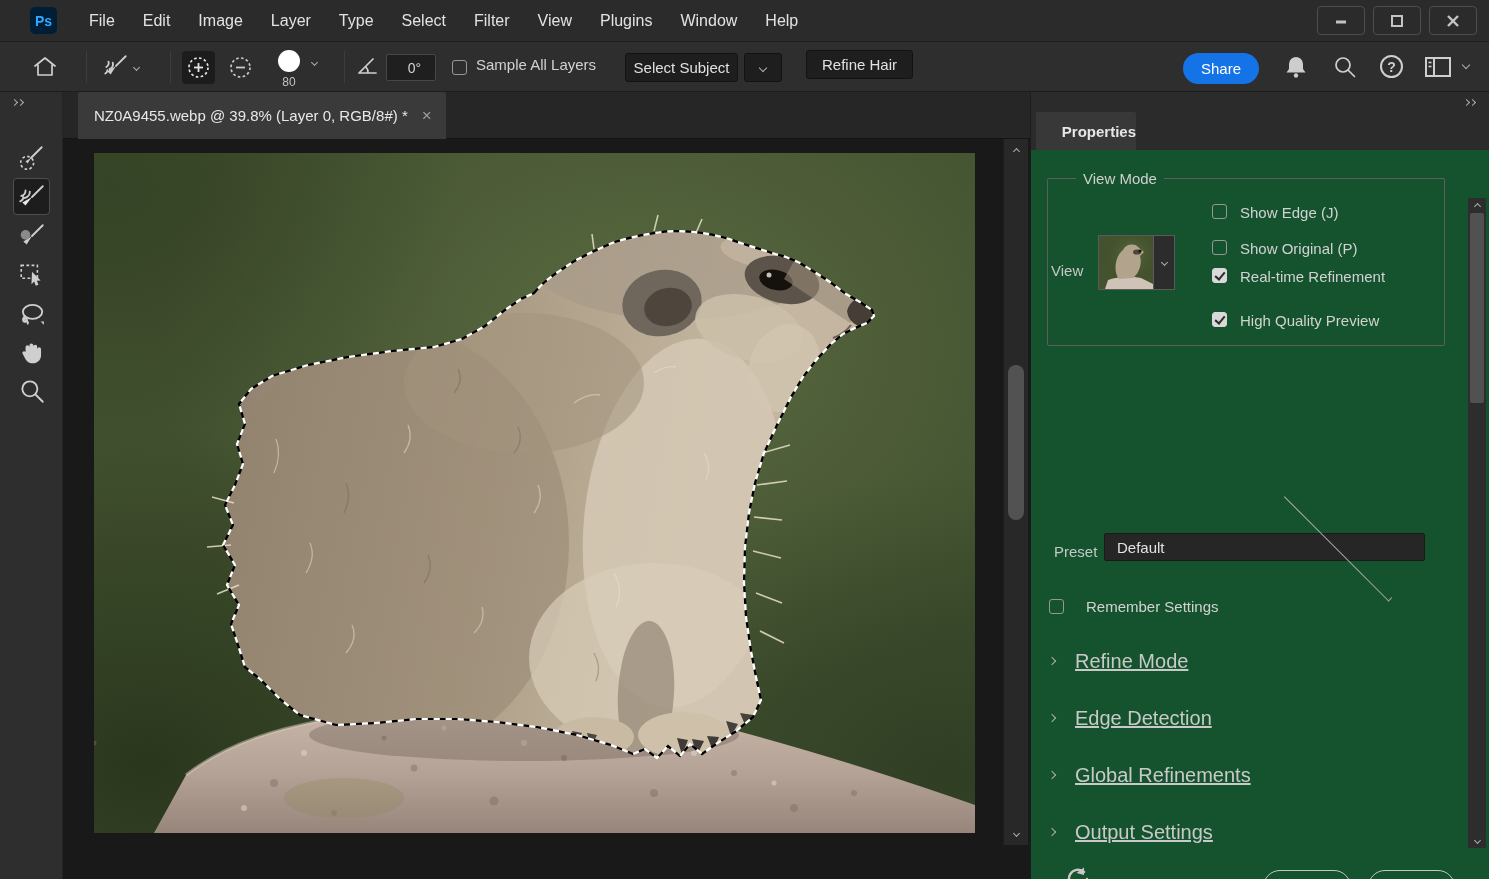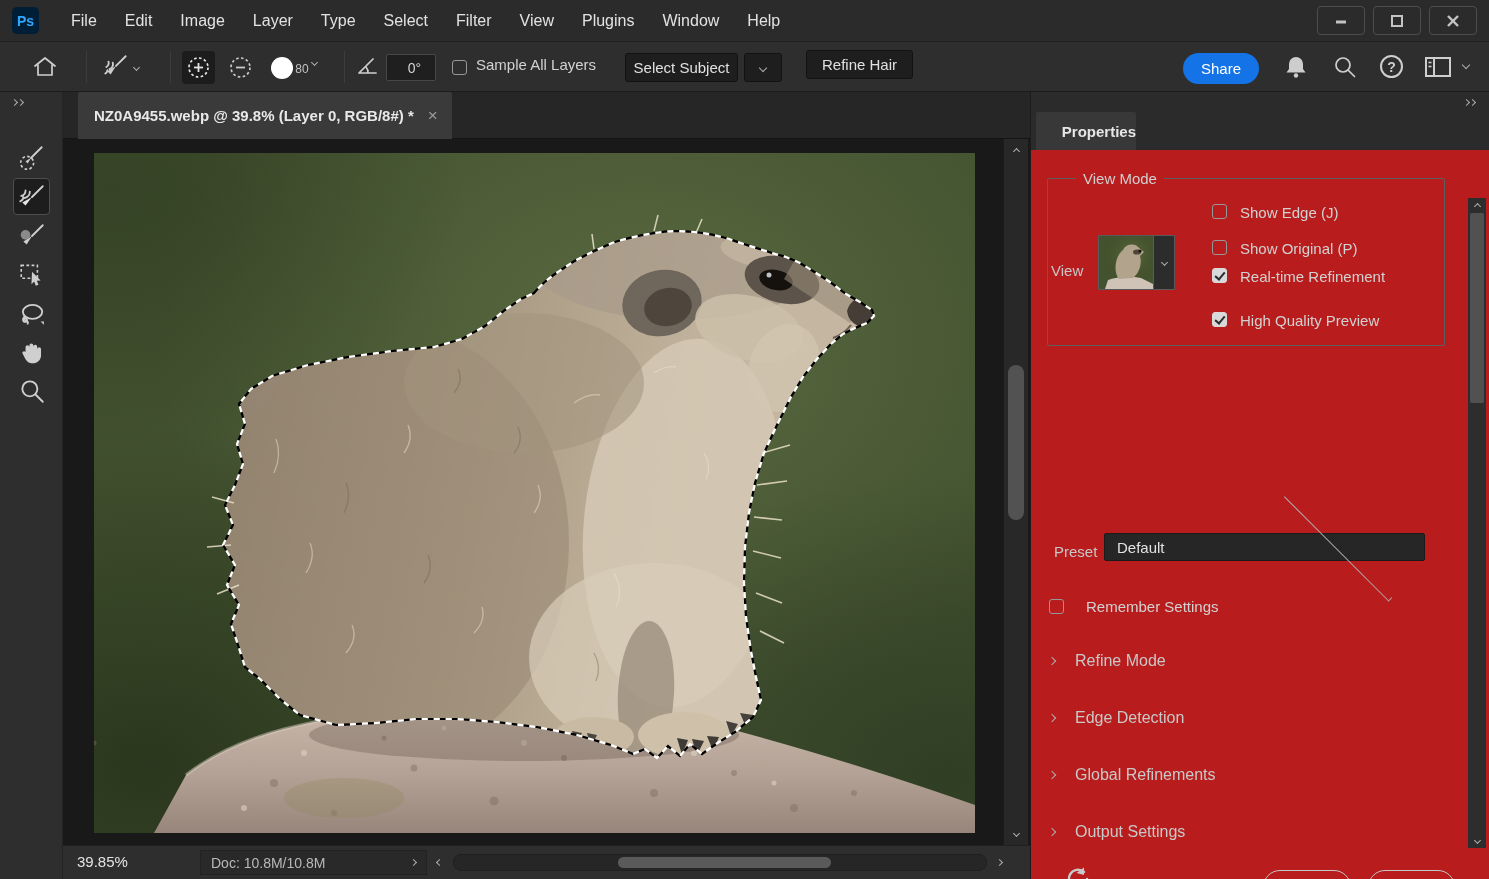--- a/index.html
+++ b/index.html
@@ -13,21 +13,21 @@
   .chev.down  { transform:rotate(45deg); }
   .chev.up    { transform:rotate(-135deg); }
   .chev.right { transform:rotate(-45deg); }
   .chev.left  { transform:rotate(135deg); }
   .chev.sm { width:6px; height:6px; border-width:1.5px; }
   .chev.xs { width:5px; height:5px; border-width:1.5px; }
 
   
   .titlebar { position:absolute; left:0; top:0; width:1489px; height:42px;
               background:#2b2b2b; border-bottom:1px solid #1f1f1f; display:flex; align-items:center; }
-  .ps-logo { width:27px; height:27px; margin-left:12px; border-radius:5px; background:#001e36;
+  .ps-logo { width:27px; height:27px; margin-left:30px; border-radius:5px; background:#001e36;
              color:#31a8ff; font-size:14px; font-weight:bold; display:flex; align-items:center;
              justify-content:center; }
   .menus { display:flex; margin-left:18px; }
   .menu-item { padding:0 14px; font-size:16px; color:#e2e2e2; line-height:42px; cursor:default; }
   .win-controls { position:absolute; right:12px; top:6px; display:flex; gap:8px; }
   .win-btn { width:48px; height:29px; border:1px solid #4d4d4d; border-radius:4px; background:transparent;
              display:flex; align-items:center; justify-content:center; }
 
   
   .optionsbar { position:absolute; left:0; top:42px; width:1489px; height:50px; background:#2e2e2e;
@@ -55,21 +55,21 @@
   .tool { position:absolute; left:13px; width:37px; height:37px; display:flex; align-items:center;
           justify-content:center; border-radius:4px; }
   .tool.active { background:#1d1d1d; border:1px solid #4e4e4e; }
 
   
   .docarea { position:absolute; left:63px; top:92px; width:967px; bottom:0; background:#191919; }
   .tabbar { position:absolute; left:0; top:0; width:967px; height:47px; background:#262626;
             border-bottom:1px solid #151515; }
   .tab { position:absolute; left:15px; top:0; height:47px; background:#3a3a3a; display:flex;
          align-items:center; padding:0 14px 0 16px; border-radius:2px 2px 0 0; }
-  .tab-title { font-size:15px; font-weight:bold; color:#e8e8e8; white-space:nowrap; }
+  .tab-title { font-size:15px; font-weight:normal; color:#e8e8e8; white-space:nowrap; }
   .tab-close { margin-left:14px; color:#9d9d9d; font-size:17px; line-height:1; }
   .pasteboard { position:absolute; left:0; top:47px; width:940px; bottom:34px; background:#191919; }
   .canvas-img { position:absolute; left:31px; top:14px; width:881px; height:680px; display:block; }
 
   
   .vscroll { position:absolute; right:2px; top:47px; width:25px; bottom:34px; background:#282828;
              border-left:1px solid #1d1d1d; }
   .vthumb { position:absolute; left:4px; width:16px; border-radius:8px; background:#525252; }
   .scroll-arrow { position:absolute; display:flex; align-items:center; justify-content:center;
                   width:100%; height:16px; }
@@ -85,21 +85,21 @@
   .hs-arrow { position:absolute; top:8px; width:16px; height:17px; display:flex; align-items:center;
               justify-content:center; }
 
   
   .rightpanel { position:absolute; left:1030px; top:92px; width:459px; bottom:0; background:#2b2b2b;
                 border-left:1px solid #1c1c1c; }
   .panel-chev { position:absolute; right:14px; top:8px; display:flex; gap:1px; }
   .prop-tab { position:absolute; left:5px; top:20px; width:100px; height:38px; background:#383838;
               display:flex; align-items:center; justify-content:flex-end; border-radius:2px 2px 0 0; }
   .prop-tab span { font-size:15px; font-weight:bold; color:#e6e6e6; }
-  .panel-body { position:absolute; left:0; top:58px; width:459px; bottom:0; background:#b91c1c; }
+  .panel-body { position:absolute; left:0; top:58px; width:459px; bottom:0; background:#14532d; }
 
   .viewmode { position:absolute; left:16px; top:20px; width:398px; height:176px;
               border:1px solid #5e5e5e; border-radius:2px; }
   .viewmode legend { margin-left:28px; padding:0 7px; font-size:15px; color:#d0d0d0; }
   .vm-label { position:absolute; left:20px; top:112px; font-size:15px; color:#c7c7c7; }
   .vm-thumb { position:absolute; left:67px; top:85px; width:56px; height:55px; border:1px solid #5a5a5a;
               background:#222; }
   .vm-thumb svg { display:block; }
   .vm-dd { position:absolute; left:123px; top:85px; width:21px; height:55px; background:#2c2c2c;
            border:1px solid #5a5a5a; border-left:none; display:flex; align-items:center; justify-content:center; }
@@ -108,21 +108,21 @@
   .preset-label { position:absolute; left:23px; top:393px; font-size:15px; color:#c7c7c7; }
   .preset-select { position:absolute; left:73px; top:383px; width:321px; height:28px; background:#262626;
                    border:1px solid #1a1a1a; border-radius:2px; display:flex; align-items:center;
                    padding:0 12px; }
   .preset-select span { font-size:15px; color:#e2e2e2; flex:1; }
 
   .remember { position:absolute; left:18px; top:448px; display:flex; align-items:center; gap:22px; }
   .remember span { font-size:15px; color:#d2d2d2; }
 
   .section { position:absolute; left:18px; height:22px; display:flex; align-items:center; gap:20px; }
-  .section span.lbl { font-size:16px; color:#c9c9c9; }
+  .section span.lbl { font-size:20px; color:#c9c9c9;text-decoration:underline; }
 
   .footer-reset { position:absolute; left:33px; top:716px; width:28px; height:28px; }
   .pill { position:absolute; top:720px; height:34px; border:1.5px solid #c6c6c6; border-radius:17px;
           background:transparent; color:#e4e4e4; font-size:15px; display:flex; align-items:center;
           justify-content:center; font-family:"Liberation Sans", sans-serif; }
   .pill.ok { left:232px; width:88px; }
   .pill.cancel { left:337px; width:87px; }
 
   .pscroll { position:absolute; right:4px; top:48px; width:18px; height:650px; background:#2d2d2d; }
   .psthumb { position:absolute; left:2px; top:15px; width:14px; height:190px; background:#515151; border-radius:2px; }
@@ -192,21 +192,21 @@
         <line x1="13.5" y1="9" x2="13.5" y2="18" stroke="#e4e4e4" stroke-width="1.8"></line>
         <line x1="9" y1="13.5" x2="18" y2="13.5" stroke="#e4e4e4" stroke-width="1.8"></line>
       </svg>
     </div>
     <div class="ob" style="left:224px; top:9px; width:33px; height:33px;">
       <svg width="27" height="27" viewBox="0 0 27 27">
         <circle cx="13.5" cy="13.5" r="9.5" fill="none" stroke="#c9c9c9" stroke-width="1.7" stroke-dasharray="2.6 2.4"></circle>
         <line x1="9" y1="13.5" x2="18" y2="13.5" stroke="#c9c9c9" stroke-width="1.8"></line>
       </svg>
     </div>
-    <div class="ob" style="left:268px; top:4px; width:42px; height:44px; flex-direction:row;">
+    <div class="ob" style="left:268px; top:4px; width:42px; height:44px; flex-direction:column;">
       <svg width="26" height="26">
           <circle cx="13" cy="13" r="11" fill="#ffffff"></circle>
         </svg>
       <span style="font-size:12px; color:#c2c2c2; margin-top:1px;">80</span>
     </div>
     <div class="ob" style="left:312px; top:18px;">
       <span class="chev xs down"></span>
     </div>
     <div class="sep" style="left:344px;"></div>
     <div class="ob" style="left:356px; top:12px;">
@@ -467,36 +467,20 @@
     <div class="vscroll">
       <div class="scroll-arrow" style="top:4px;">
           <span class="chev xs up"></span>
         </div>
       <div class="vthumb" style="top:226px; height:155px;"></div>
       <div class="scroll-arrow" style="bottom:4px;">
           <span class="chev xs down"></span>
         </div>
     </div>
 
-    <div class="statusbar">
-      <span class="zoom-val">39.85%</span>
-      <div class="doc-box">
-        <span class="doc-text">Doc: 10.8M/10.8M</span>
-        <span class="chev xs right"></span>
-      </div>
-      <div class="hs-arrow" style="left:368px;">
-          <span class="chev xs left"></span>
-        </div>
-      <div class="hscroll-track">
-        <div class="hthumb"></div>
-      </div>
-      <div class="hs-arrow" style="left:928px;">
-          <span class="chev xs right"></span>
-        </div>
-    </div>
   </div>
 
   <div class="rightpanel">
     <div class="panel-chev">
       <span class="chev xs right"></span>
         <span class="chev xs right"></span>
     </div>
     <div class="prop-tab">
       <span>Properties</span>
     </div>

